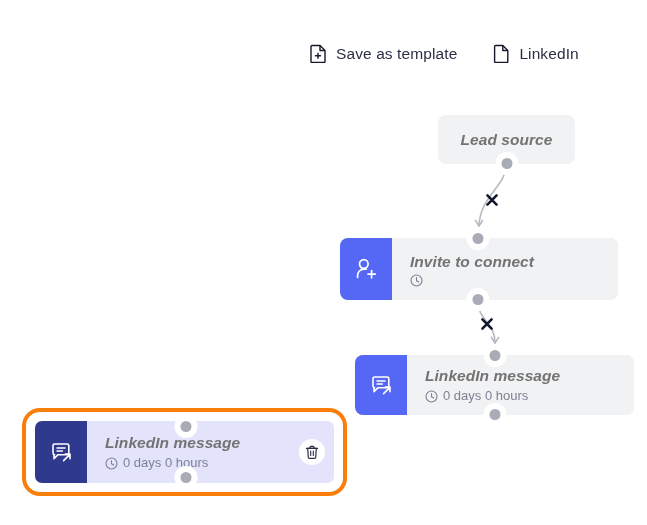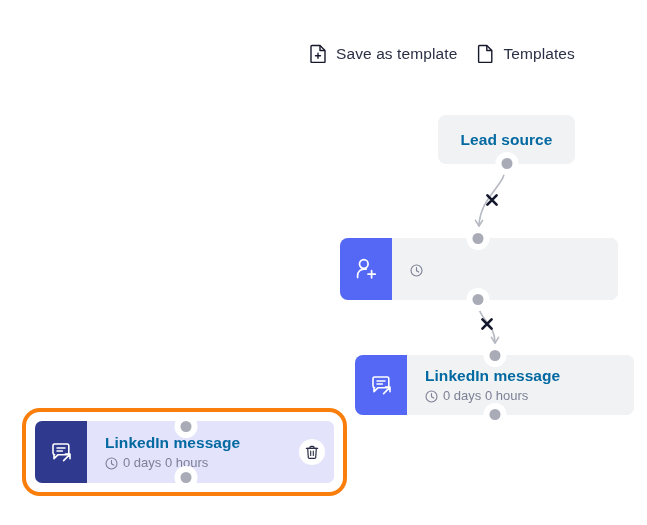--- a/index.html
+++ b/index.html
@@ -15,21 +15,21 @@
     position: relative;
   }
 
   
   .toolbar {
     position: absolute;
     top: 44px;
     left: 310px;
     display: flex;
     align-items: center;
-    gap: 20px;
+    gap: 36px;
   }
   .toolbar-action {
     display: flex;
     align-items: center;
     gap: 9px;
     cursor: pointer;
     user-select: none;
   }
   .toolbar-action .tb-label {
     font-size: 15.5px;
@@ -85,23 +85,24 @@
     flex: 1 1 auto;
     display: flex;
     flex-direction: column;
     justify-content: center;
     padding-left: 18px;
     background: #f1f2f4;
   }
   .node-title {
     font-size: 15.5px;
     font-weight: 700;
-    color: #0369a1;
+    color: #737373;
     letter-spacing: 0.05px;
     line-height: 19px;
+    font-style: italic;
   }
   .node-sub {
     display: flex;
     align-items: center;
     gap: 5px;
     margin-top: 3px;
     font-size: 13px;
     color: #7d8195;
     line-height: 16px;
   }
@@ -211,21 +212,21 @@
     <span class="tb-label">Save as template</span>
   </div>
 
   <div class="toolbar-action">
     <span class="tb-icon-wrap">
       <svg class="tb-icon" viewBox="0 0 17 19" fill="none" xmlns="http://www.w3.org/2000/svg">
         <path d="M2.6 1.5h7.2l5 5v11a1 1 0 0 1-1 1H2.6a1 1 0 0 1-1-1v-15a1 1 0 0 1 1-1z" stroke="#16192b" stroke-width="1.4" stroke-linejoin="round"></path>
         <path d="M9.8 1.6V6.5h4.9" stroke="#16192b" stroke-width="1.4" stroke-linejoin="round"></path>
       </svg>
     </span>
-    <span class="tb-label">Templates</span>
+    <span class="tb-label">LinkedIn</span>
   </div>
 
 </div>
 
 <div class="canvas">
 
   <svg class="edges" width="647" height="525">
 
     <path d="M506 166 C 506 186, 480 196, 479 226" stroke="#b6b8c2" stroke-width="1.6" fill="none" stroke-linecap="round"></path>
     <path d="M479 226 l -3.6 -5.6 M479 226 l 3.6 -5.6" stroke="#b6b8c2" stroke-width="1.6" fill="none" stroke-linecap="round"></path>
@@ -254,20 +255,21 @@
   <div class="node" style="left:340px; top:238px; width:278px; height:62px;">
     <div class="node-inner">
       <div class="node-icon">
         <svg width="24" height="26" viewBox="0 0 24 26" fill="none" xmlns="http://www.w3.org/2000/svg">
           <circle cx="9.8" cy="8" r="4.3" stroke="#ffffff" stroke-width="1.7"></circle>
           <path d="M3.6 21.5v-2.1a6.2 6.2 0 0 1 6.2-6.2h2.3" stroke="#ffffff" stroke-width="1.7" stroke-linecap="round"></path>
           <path d="M17.6 14.6v7.2M14 18.2h7.2" stroke="#ffffff" stroke-width="1.7" stroke-linecap="round"></path>
         </svg>
       </div>
       <div class="node-body">
+        <div class="node-title">Invite to connect</div>
         <div class="node-sub">
           <svg class="clock-icon" viewBox="0 0 14 14" fill="none" xmlns="http://www.w3.org/2000/svg">
             <circle cx="7" cy="7" r="5.9" stroke="#7d8195" stroke-width="1.2"></circle>
             <path d="M7 3.8V7.2l2.4 1.5" stroke="#7d8195" stroke-width="1.2" stroke-linecap="round" stroke-linejoin="round"></path>
           </svg>
         </div>
       </div>
     </div>
     <span class="port-halo halo-top" style="left:138px;"></span>
     <span class="port port-top" style="left:138px;"></span>

